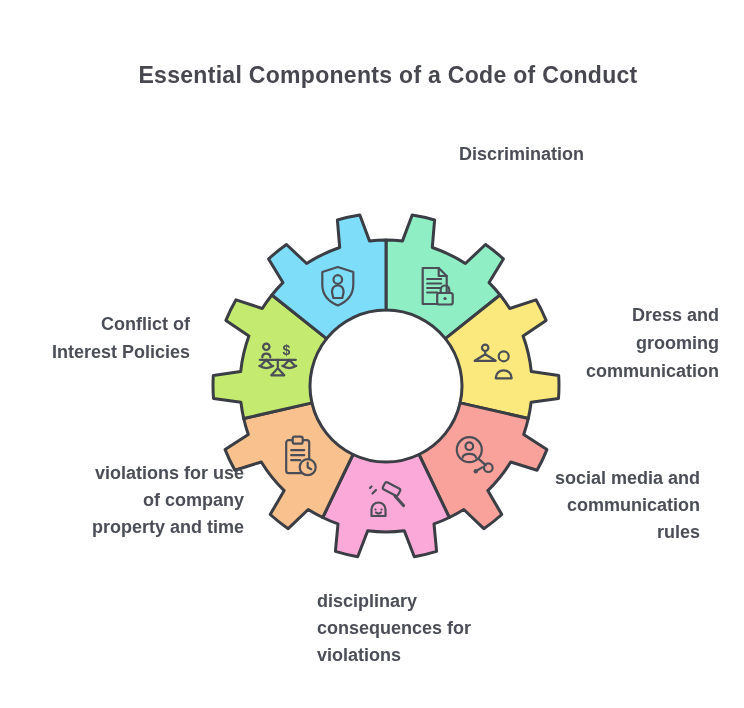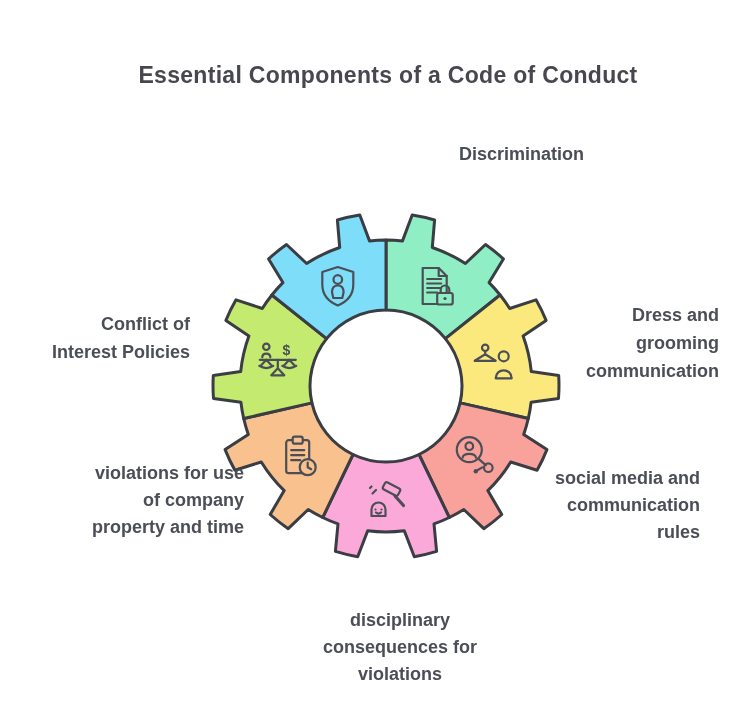--- a/index.html
+++ b/index.html
@@ -15,21 +15,21 @@
   }
   #gear-svg{position:absolute;left:0;top:0;}
   .label{
     position:absolute;font-size:18px;font-weight:700;color:#4b4e57;
     line-height:27px;white-space:nowrap;
   }
   .lbl-anti{top:94px;right:432px;text-align:right;line-height:23px;}
   .lbl-conf{top:141px;left:459px;text-align:left;line-height:26px;}
   .lbl-dress{top:301px;left:586px;text-align:right;line-height:28px;}
   .lbl-social{top:465px;left:555px;text-align:right;}
-  .lbl-disc{top:588px;left:317px;width:166px;text-align:center;margin-top:19px;}
+  .lbl-disc{top:588px;left:317px;width:166px;text-align:left;}
   .lbl-prop{top:460px;right:500px;text-align:right;}
   .lbl-conflict{top:310px;right:554px;text-align:right;line-height:28px;}
 </style>
 </head>
 <body>
 
 <div class="canvas">
   <h1 class="title">Essential Components of a Code of Conduct</h1>
 
   <svg id="gear-svg" width="744" height="708" viewBox="0 0 744 708">

